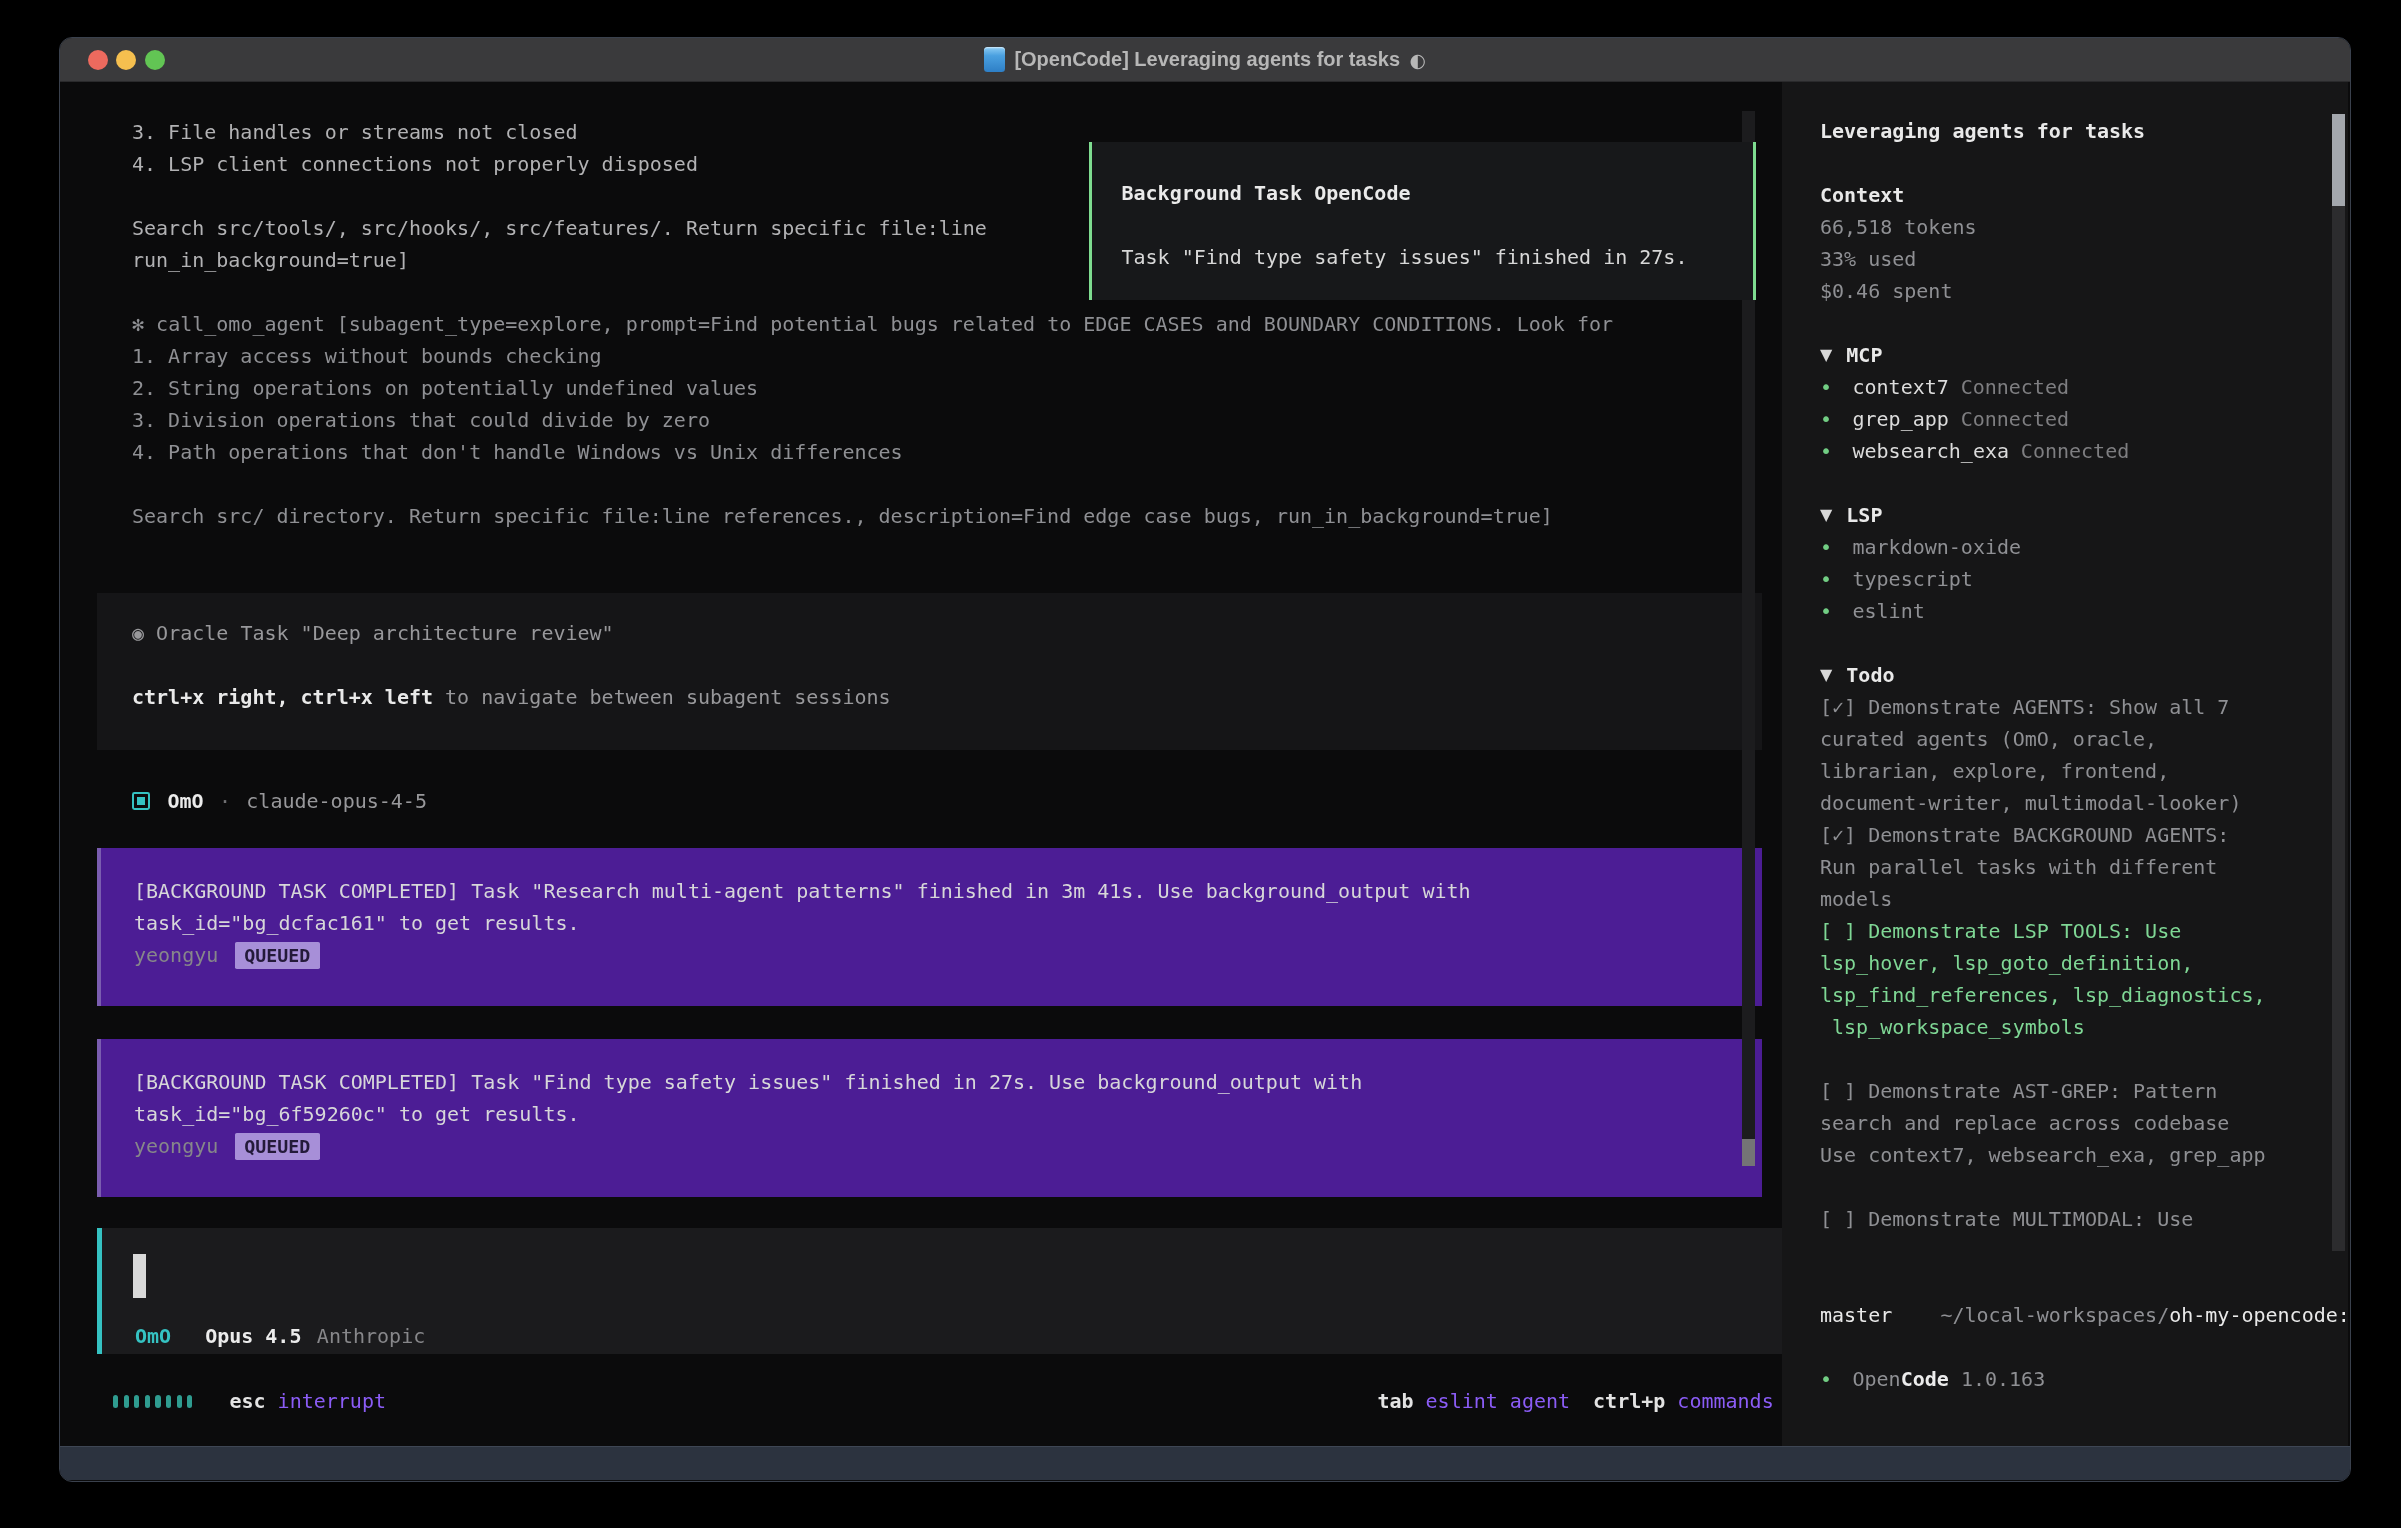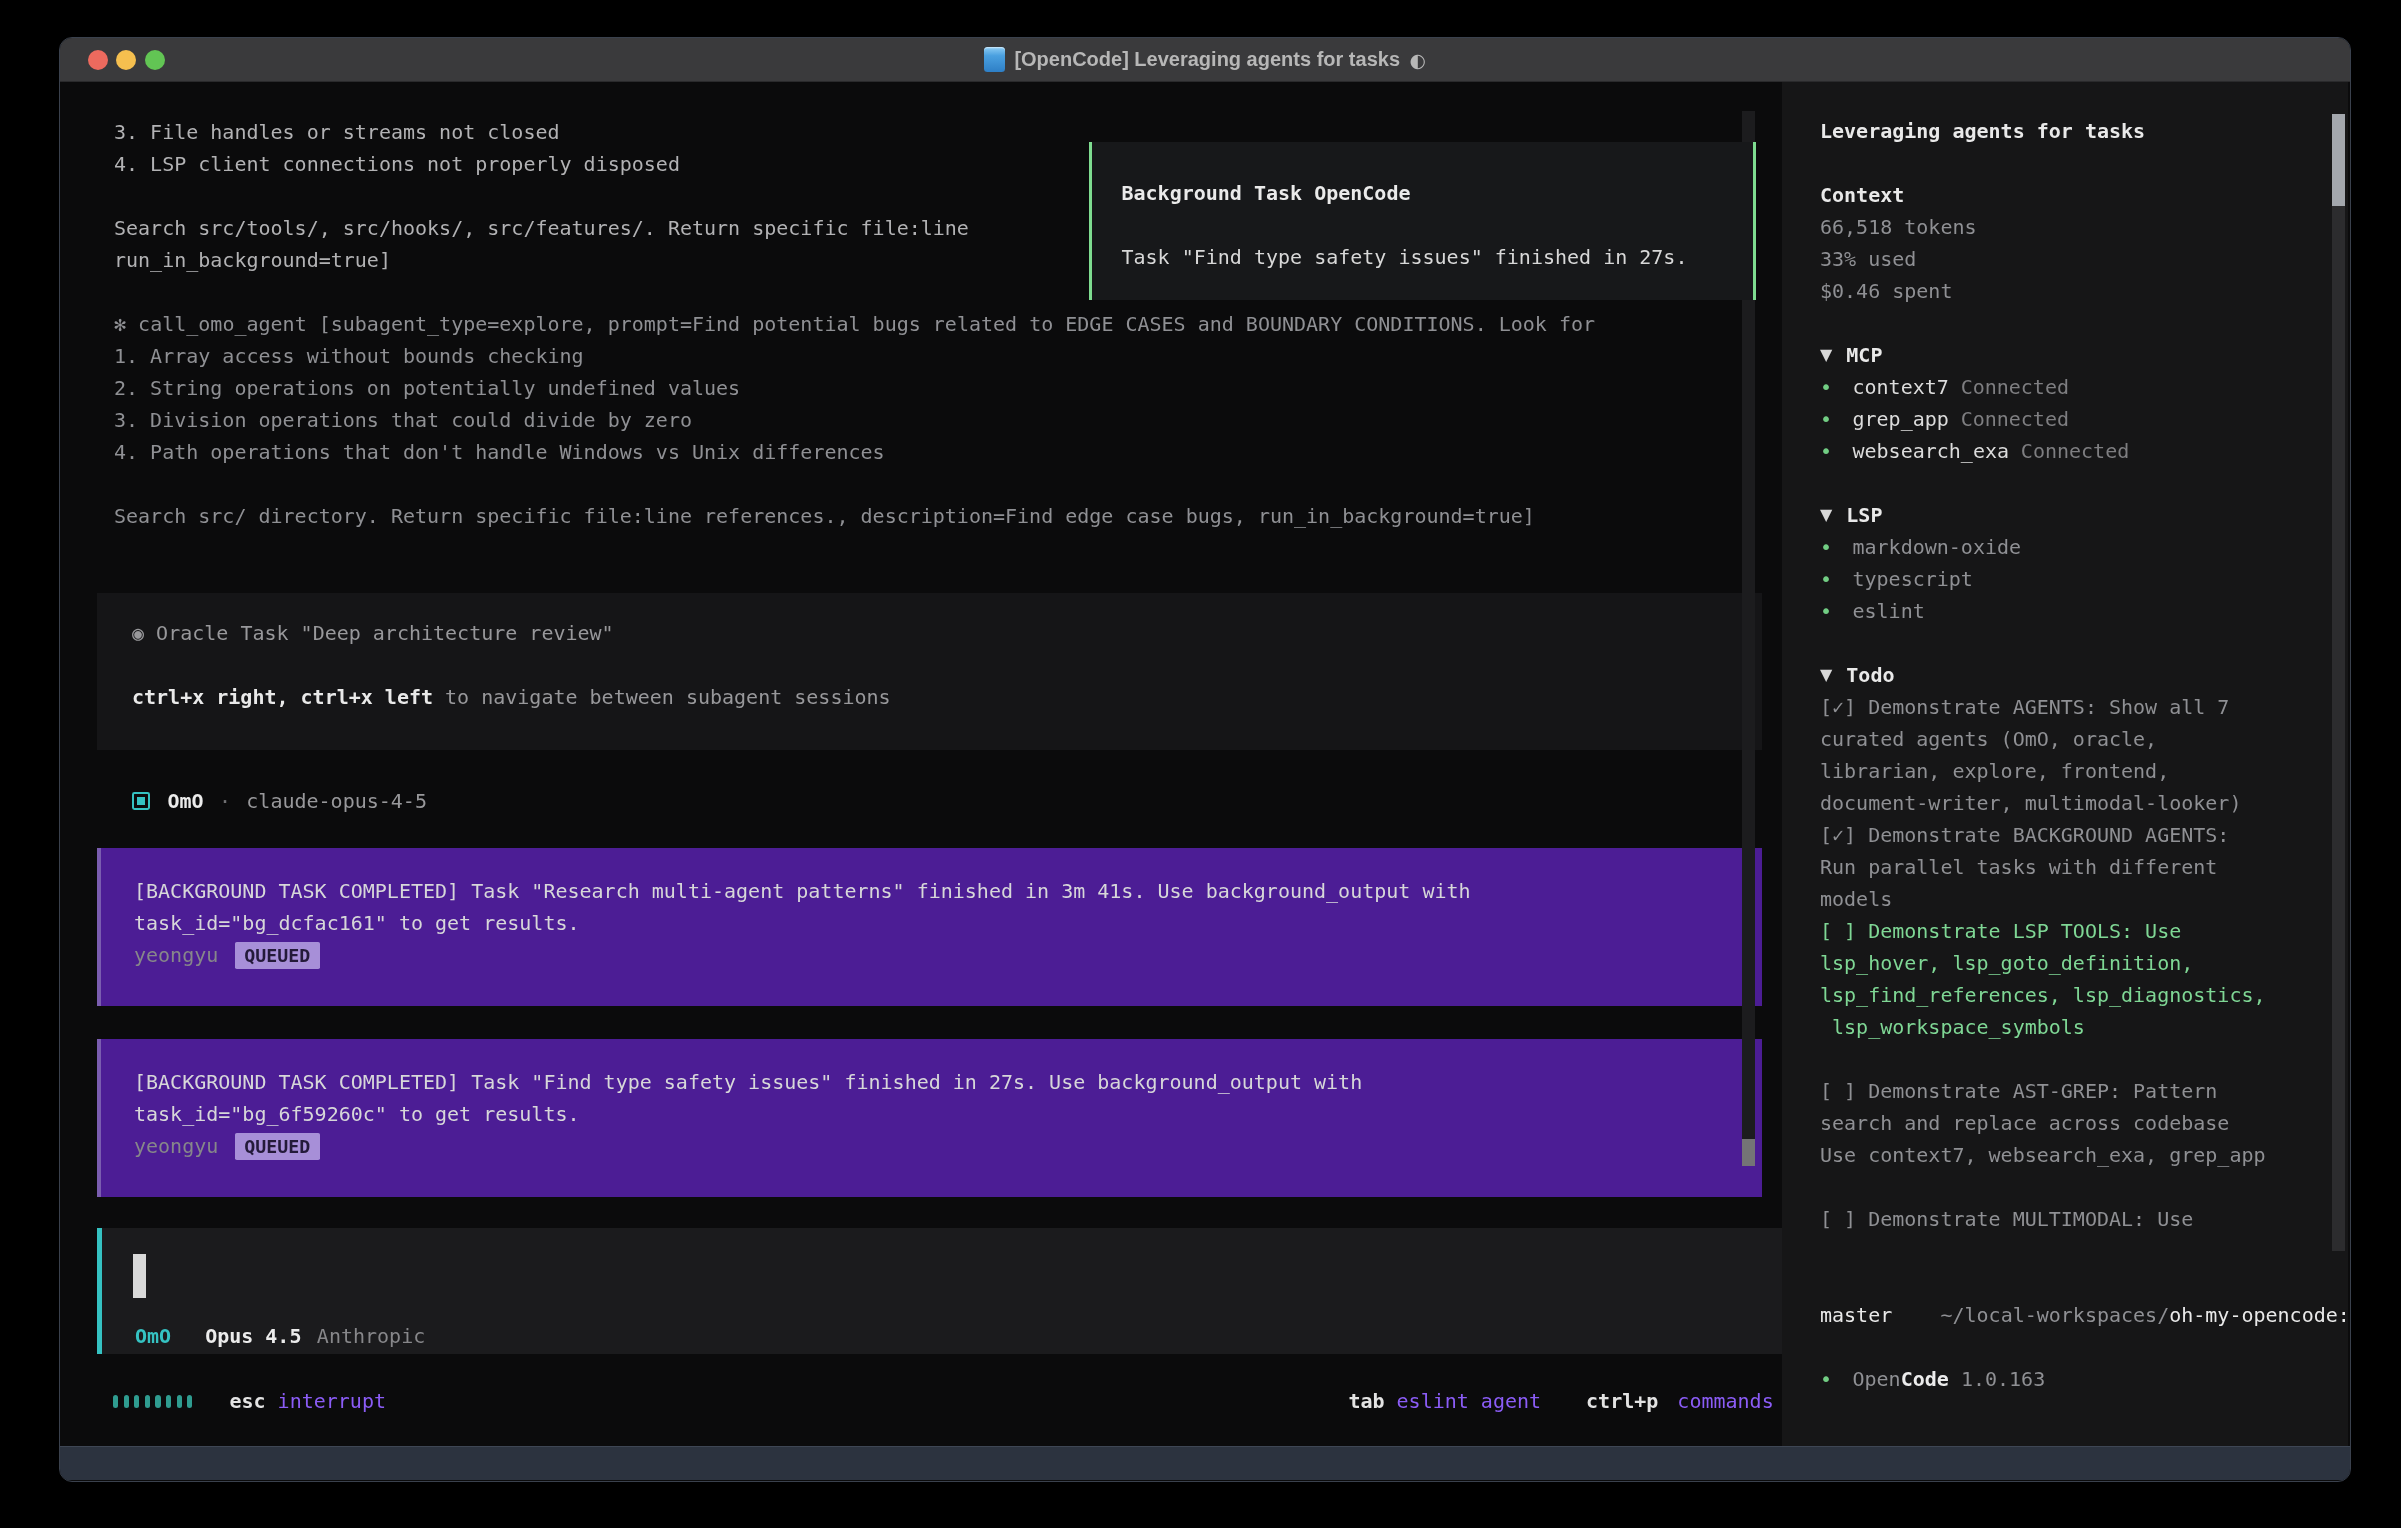--- a/index.html
+++ b/index.html
@@ -19,21 +19,21 @@
   .doc-icon { width:21px; height:25px; border-radius:3.5px;
               background:linear-gradient(180deg,#8ecdf5 0%,#4aa0e0 35%,#2e7fc6 100%);
               box-shadow:inset 0 1.2px 0 rgba(255,255,255,.45); }
   .moon-glyph { font-family:"DejaVu Sans",sans-serif; font-size:19px; color:#b7b7b7; font-weight:normal; }
   
   .content { display:flex; height:1364px; }
   .main { position:relative; width:1722px; height:100%; background:#0b0b0c; }
   .sidebar { position:relative; width:566px; height:100%; background:#161617;
              padding:32.5px 0 0 38px; color:#8f9094; font-size:20px; }
   
-  .scrollback { position:absolute; left:54px; top:34px; color:#8f9094; font-size:20px; }
+  .scrollback { position:absolute; left:72px; top:34px; color:#8f9094; font-size:20px; }
   .line { height:32px; line-height:32px; white-space:pre; }
   .bright { color:#b2b2b4; }
   .tool-icon { color:#8f9094; }
   
   .oracle-panel { position:absolute; left:37px; top:511px; width:1665px; height:157px;
                   background:#151517; padding:24px 0 0 35px; color:#98989b; font-size:20px; }
   .hint-bold { color:#e9e9e9; font-weight:bold; }
   
   .agent-row { position:absolute; left:72px; top:703px; height:32px; display:flex; align-items:center;
                font-size:20px; }
@@ -67,21 +67,21 @@
   .im-model { color:#ececec; font-weight:bold; margin-right:15.4px; }
   .im-provider { color:#87878a; }
   
   .statusbar { position:absolute; left:0; top:1303px; width:100%; height:32px; display:flex;
                align-items:center; justify-content:space-between; padding:0 8.3px 0 53px; font-size:20px; }
   .sb-left, .sb-right { display:flex; align-items:center; }
   .spinner { display:inline-flex; gap:5.3px; margin-right:37px; }
   .spinner i { display:block; width:5.3px; height:13px; border-radius:3px; background:#2f9c90; }
   .key { color:#e3e3e3; font-weight:bold; white-space:pre; }
   .key-label { color:#8b5cf6; white-space:pre; }
-  .sb-group { margin-left:45px; display:flex;gap:7px; }
+  .sb-group { margin-left:23px; display:flex; }
   
   .main-scroll { position:absolute; left:1682px; top:29px; width:13px; height:1052px; background:#1c1c1e; }
   .main-thumb { position:absolute; left:0; top:1028px; width:13px; height:27px; background:#747476; }
   
   .sb-line { height:32px; line-height:32px; white-space:pre; font-size:20px; }
   .sb-gap { height:32px; }
   .sb-title { color:#e9e9e9; font-weight:bold; }
   .sb-head { display:flex; align-items:center; color:#e9e9e9; font-weight:bold; }
   .sb-arrow { font-family:"DejaVu Sans",sans-serif; font-size:16px; color:#d8d8d8; margin-right:14px; }
   .sb-row { display:flex; }

